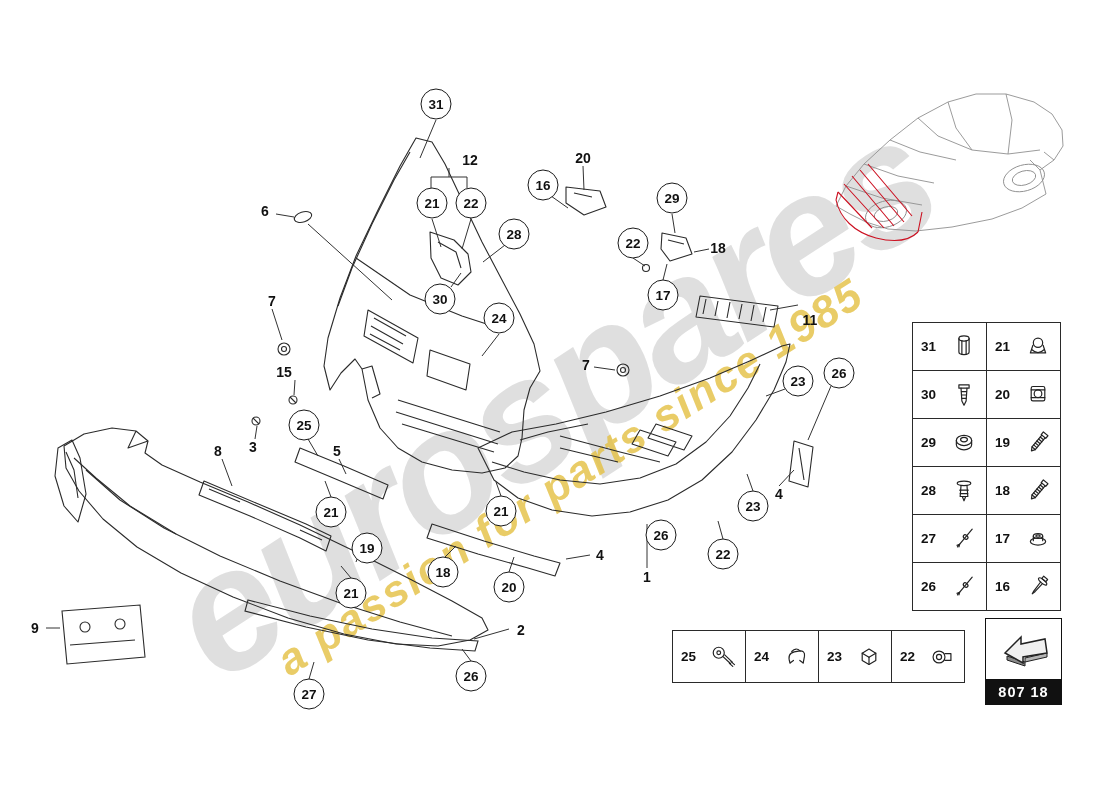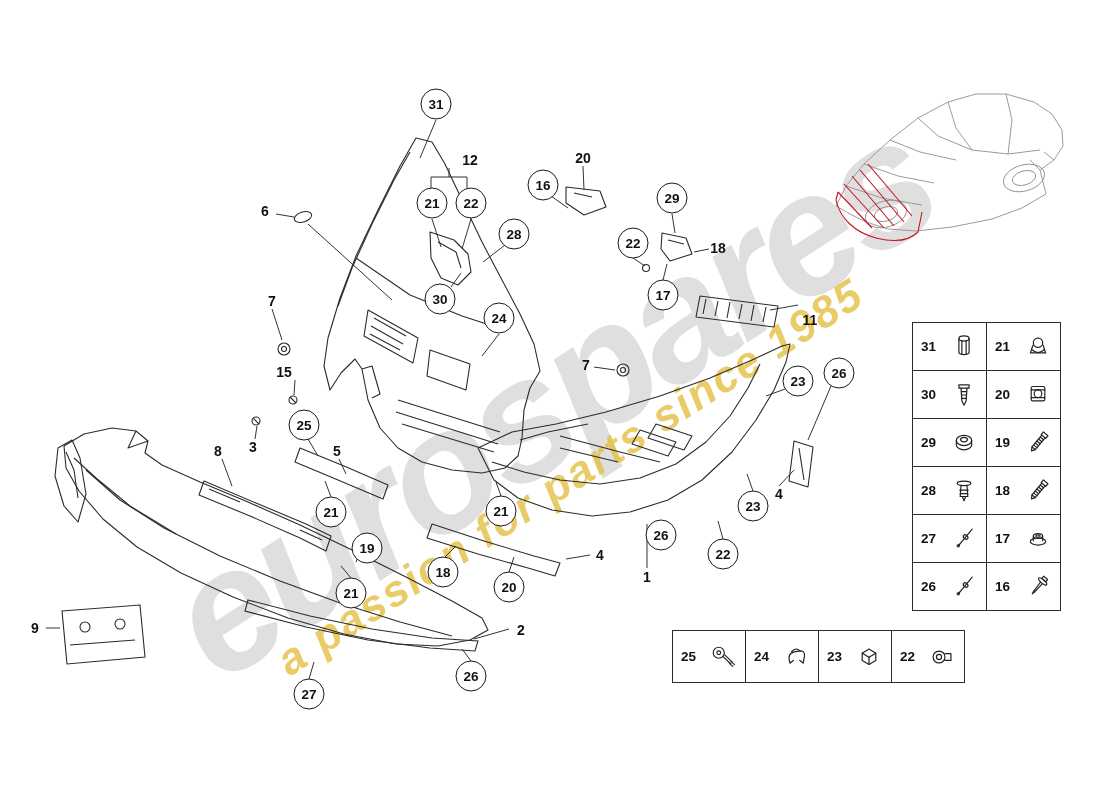--- a/index.html
+++ b/index.html
@@ -385,14 +385,24 @@
       <div class="fcell">
         <span class="fnum">22</span>
         <svg class="ficon" viewBox="0 0 40 40">
           <circle cx="16.5" cy="20" r="7"></circle>
           <circle cx="16.5" cy="20" r="3"></circle>
           <path d="M23.5 16 l7 0 0 8 -7 0"></path>
         </svg>
       </div>
     </div>
 
+  <div class="code-box">
+    <div class="code-icon">
+      <svg width="52" height="44" viewBox="0 0 52 44">
+        <polygon points="9,29 27,35 27,39 9,33" fill="#8a8a8a" stroke="#222" stroke-width="1"></polygon>
+        <polygon points="27,35 49,30 49,26 27,31" fill="#b5b5b5" stroke="#222" stroke-width="1"></polygon>
+        <polygon points="7,26 23,10 23,17 47,12 49,26 25,30 25,36" fill="#f0f0f0" stroke="#222" stroke-width="1.5"></polygon>
+      </svg>
+    </div>
+    <div class="code-label">807 18</div>
+  </div>
 
 </div>
 
 </body></html>

